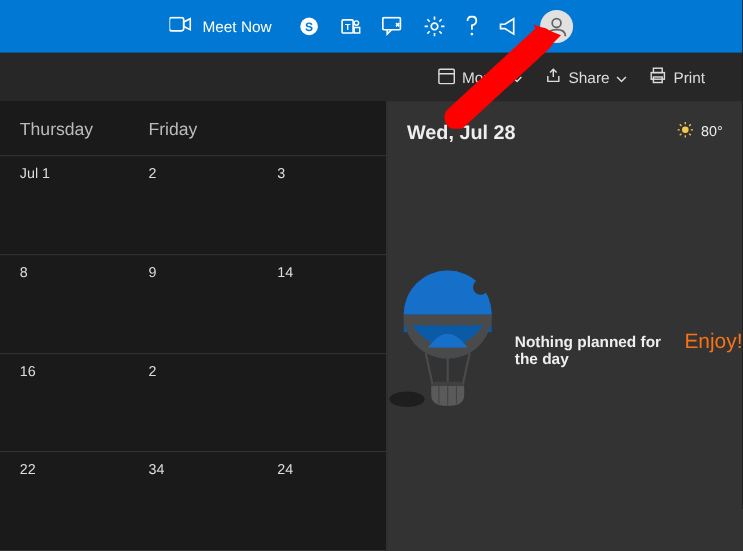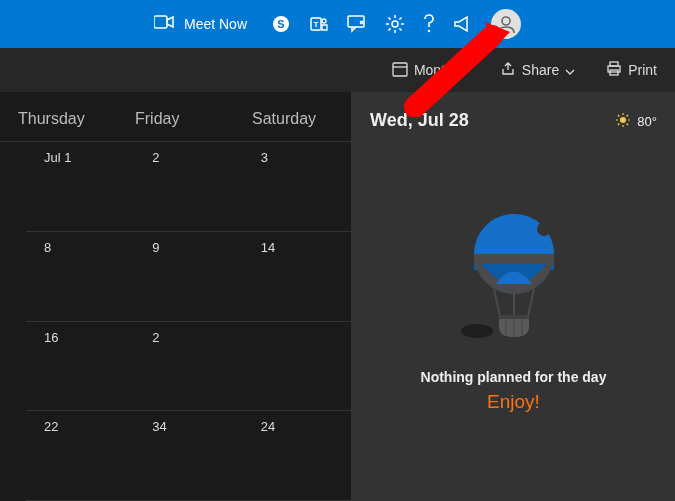--- a/index.html
+++ b/index.html
@@ -32,22 +32,22 @@
   width: 30px; height: 30px;
   border-radius: 50%;
   background: #e1e1e1;
   display: flex; align-items: center; justify-content: center;
 }
 .toolbar2 {
   height: 44px;
   display: flex;
   align-items: center;
   justify-content: flex-end;
-  gap: 31px;
-  padding: 0 18px;
+  gap: 20px;
+  padding: 0 34px;
   color: #ddd;
   background: #272727;
 }
 .t2-item { display: flex; align-items: center; gap: 6px; cursor: pointer; font-size: 14px; }
 .main { display: flex; height: calc(501px - 48px - 44px); }
 .grid {
   width: 352px;
   background: #1a1a1a;
   color: #d0d0d0;
   border-right: 1px solid #333;
@@ -62,21 +62,20 @@
 }
 .grid-head div {
   padding: 18px 0 0 18px;
   font-size: 16px;
   color: #bbb;
 }
 .grid-body {
   flex: 1;
   display: grid;
   grid-template-rows: repeat(4, 1fr);
-  padding-left: 26px;
 }
 .grid-row {
   display: grid;
   grid-template-columns: 1fr 1fr 1fr;
   border-bottom: 1px solid #333;
 }
 .grid-cell {
   padding: 8px 0 0 18px;
   font-size: 13px;
   color: #ddd;
@@ -84,30 +83,30 @@
 }
 .detail {
   flex: 1;
   background: #333333;
   color: #eee;
   display: flex;
   flex-direction: column;
 }
 .detail-head {
   display: flex;
-  align-items: flex-end;
+  align-items: flex-start;
   justify-content: space-between;
   padding: 18px 18px 12px 18px;
 }
 .detail-date { font-size: 18px; font-weight: 600; }
 .weather { display: flex; align-items: center; gap: 6px; font-size: 13px; }
 .empty {
   flex: 1;
   display: flex;
-  flex-direction: column;
+  flex-direction: row;
   align-items: center;
   justify-content: center;
   gap: 6px;
   padding-bottom: 22px;
 }
 .empty-title { font-size: 14px; font-weight: 600; color: #eee; margin-top: 14px; }
 .empty-sub { font-size: 19px; color: #f97316; }
 .balloon { width: 110px; height: 140px; position: relative; }
 .arrow {
   position: absolute;
@@ -224,21 +223,20 @@
     </span>
     <span>Print</span>
   </div>
 </div>
 
 <div class="main">
   <div class="grid">
     <div class="grid-head">
       <div>Thursday</div>
       <div>Friday</div>
-      <div>Saturday</div>
     </div>
     <div class="grid-body">
       <div class="grid-row">
         <div class="grid-cell">Jul 1</div>
         <div class="grid-cell">2</div>
         <div class="grid-cell">3</div>
       </div>
       <div class="grid-row">
         <div class="grid-cell">8</div>
         <div class="grid-cell">9</div>

